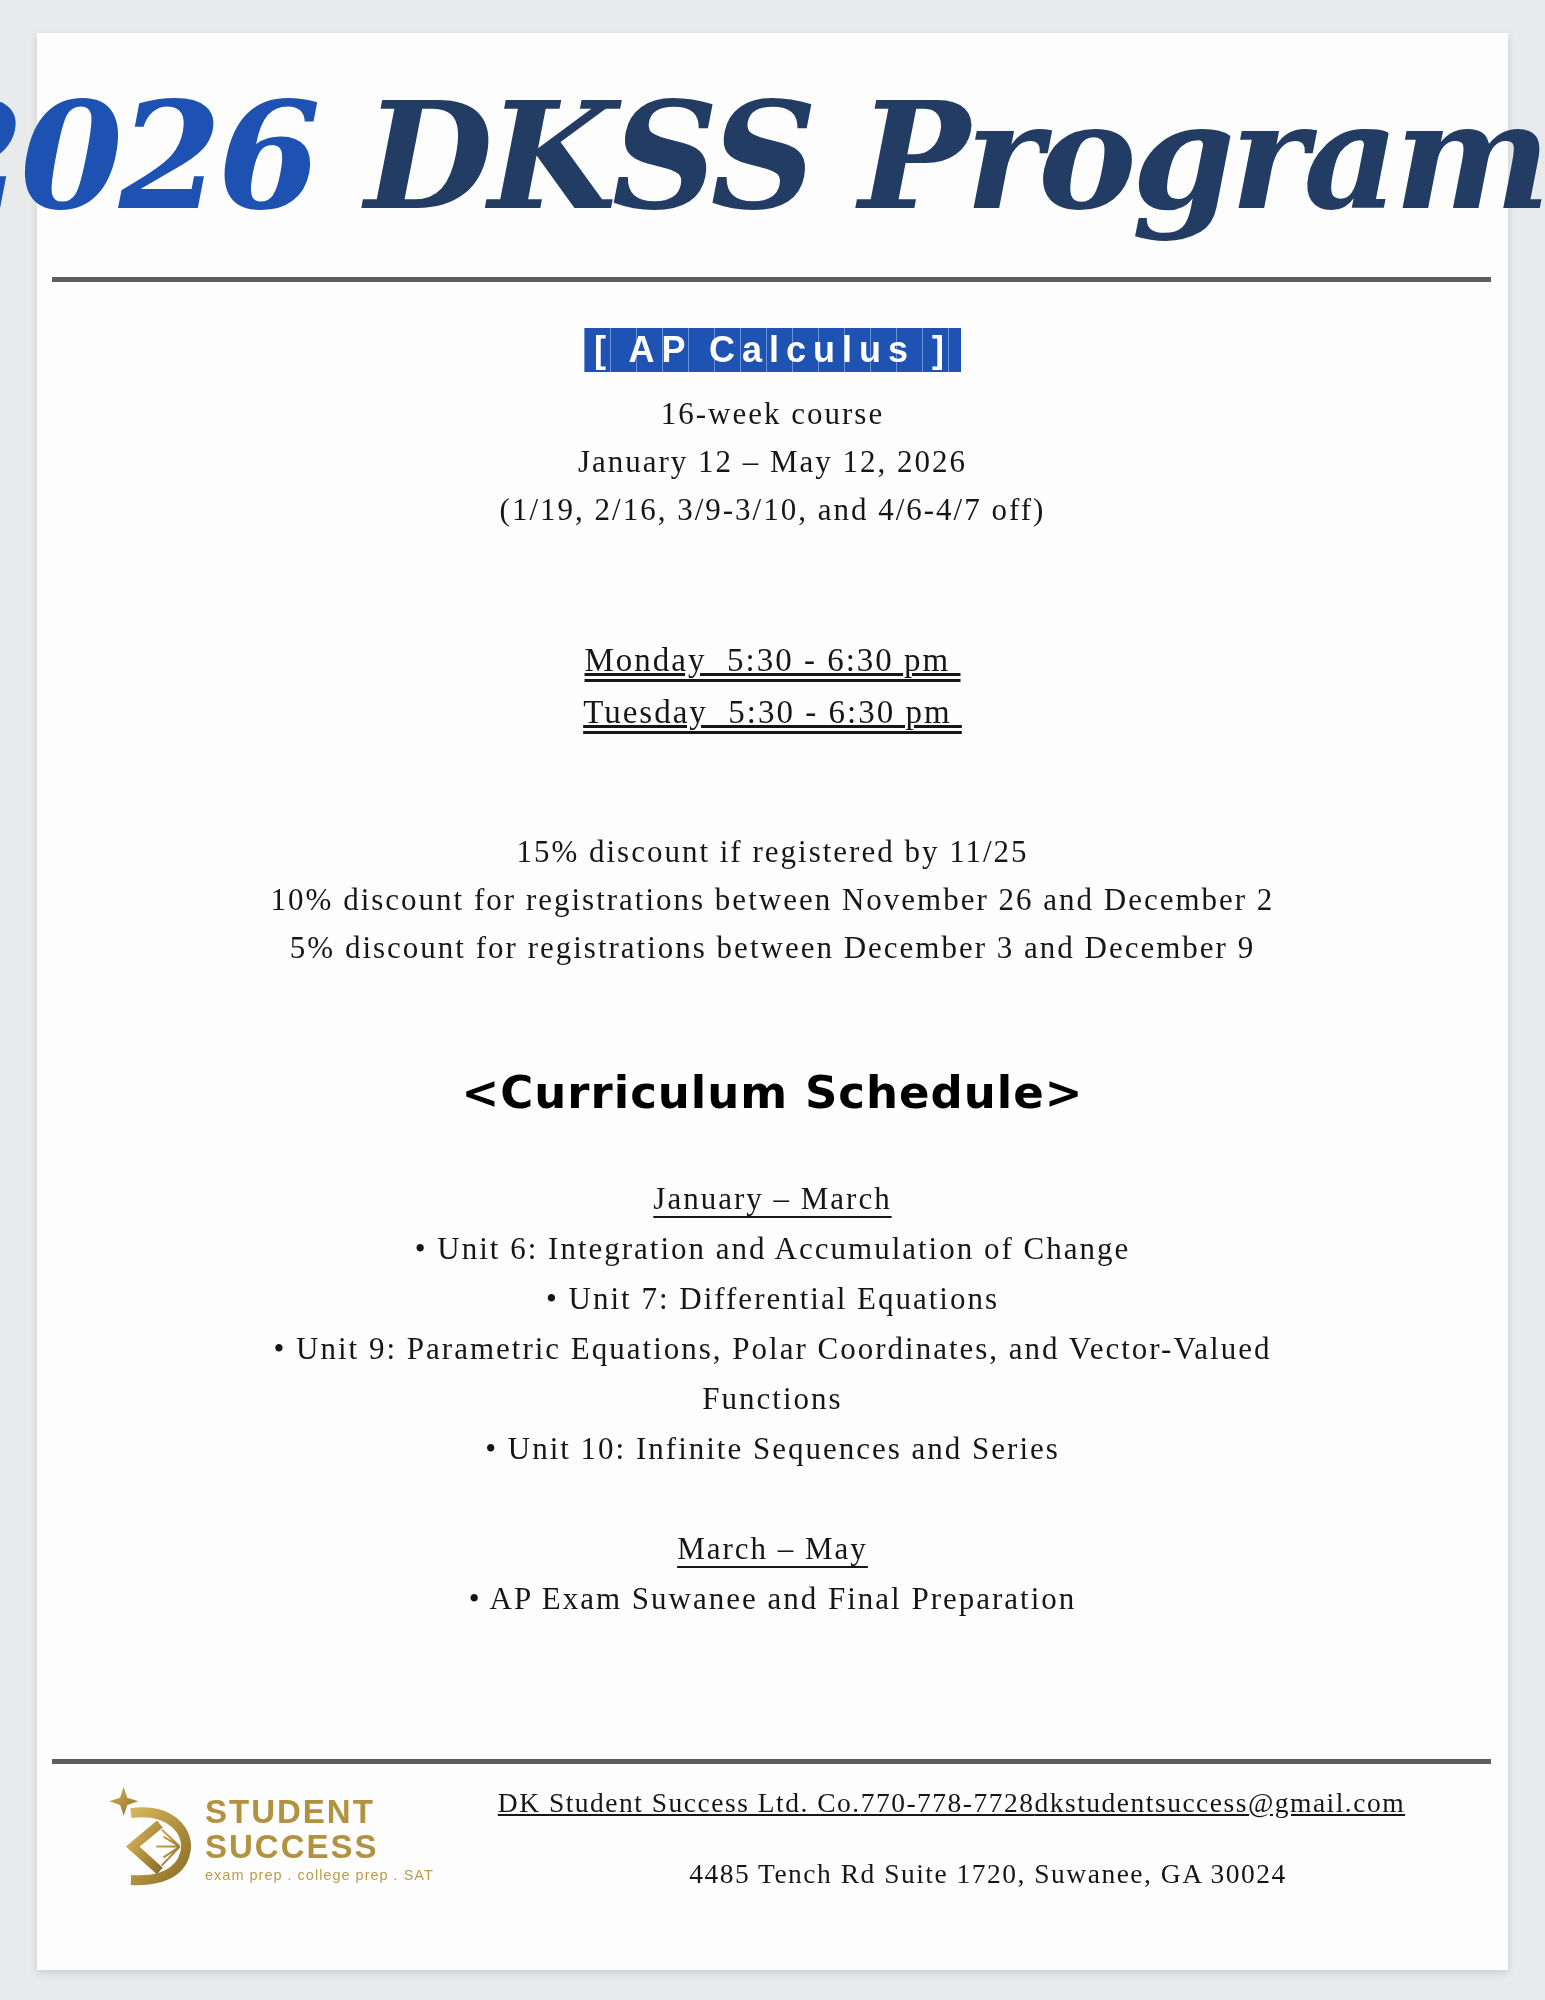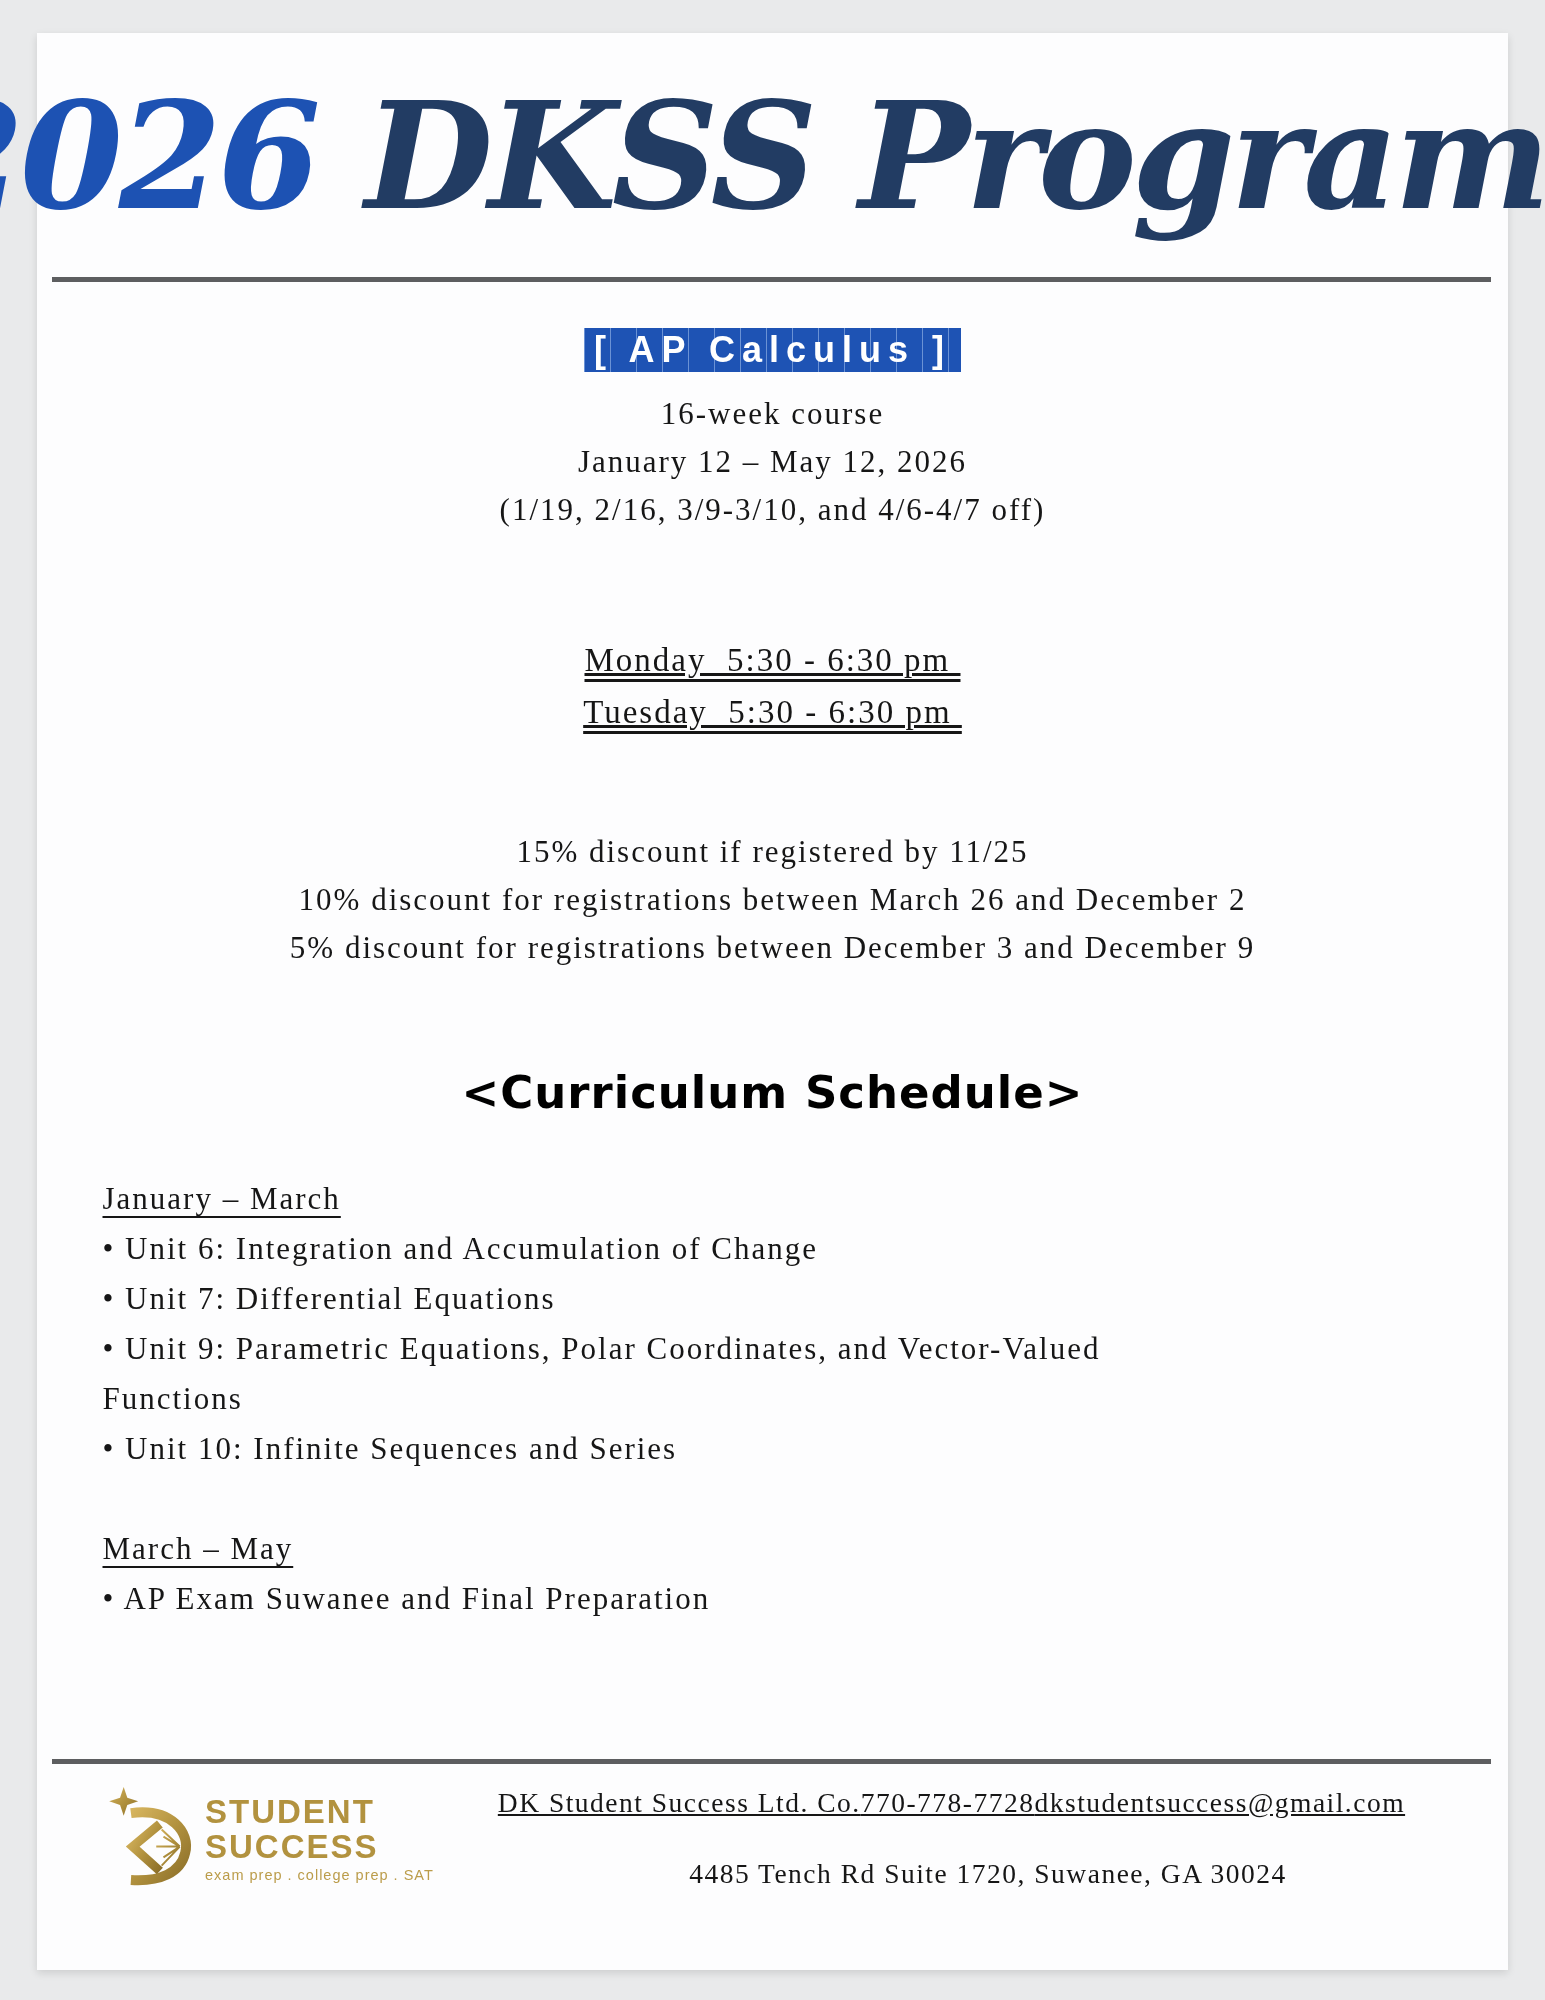--- a/index.html
+++ b/index.html
@@ -101,20 +101,21 @@
     font-family: "DejaVu Sans", "Liberation Sans", sans-serif;
     font-weight: bold;
     font-size: 45px;
     line-height: 50px;
     letter-spacing: 1px;
     color: #000;
   }
   .curriculum {
     margin: 56px auto 0;
     width: 1340px;
+    text-align: center;
     font-size: 31px;
     line-height: 50px;
     letter-spacing: 2px;
   }
   .section-title {
     text-decoration: underline;
     text-decoration-thickness: 2px;
     text-underline-offset: 7px;
   }
   .section-title.second { margin-top: 50px; }
@@ -185,21 +186,21 @@
     <div>(1/19, 2/16, 3/9-3/10, and 4/6-4/7 off)</div>
   </section>
 
   <section class="schedule">
     <div class="sched-line">Monday  5:30 - 6:30 pm </div>
     <div class="sched-line">Tuesday  5:30 - 6:30 pm </div>
   </section>
 
   <section class="discounts">
     <div>15% discount if registered by 11/25</div>
-    <div>10% discount for registrations between March 26 and December 2</div>
+    <div>10% discount for registrations between November 26 and December 2</div>
     <div>5% discount for registrations between December 3 and December 9</div>
   </section>
 
   <h2 class="curriculum-heading">&lt;Curriculum Schedule&gt;</h2>
 
   <section class="curriculum">
     <div class="section-title">January – March</div>
     <div class="unit">• Unit 6: Integration and Accumulation of Change</div>
     <div class="unit">• Unit 7: Differential Equations</div>
     <div class="unit">• Unit 9: Parametric Equations, Polar Coordinates, and Vector-Valued

